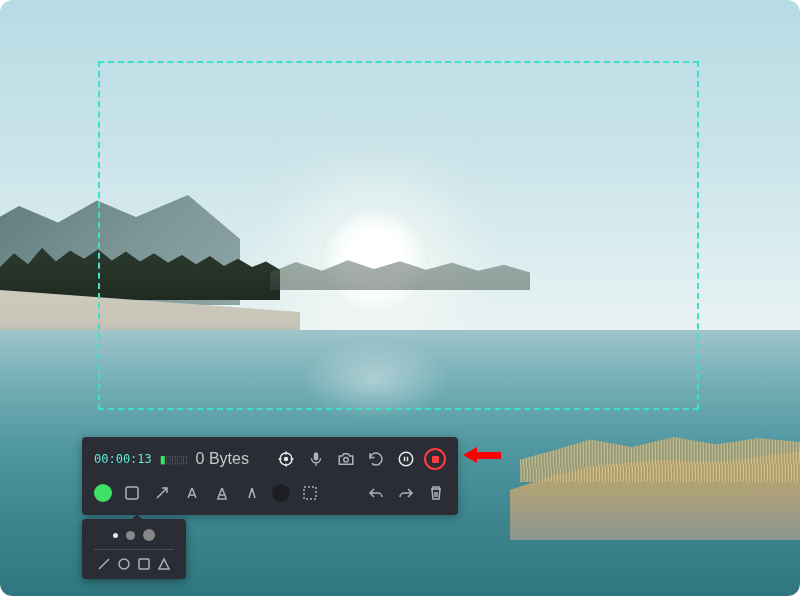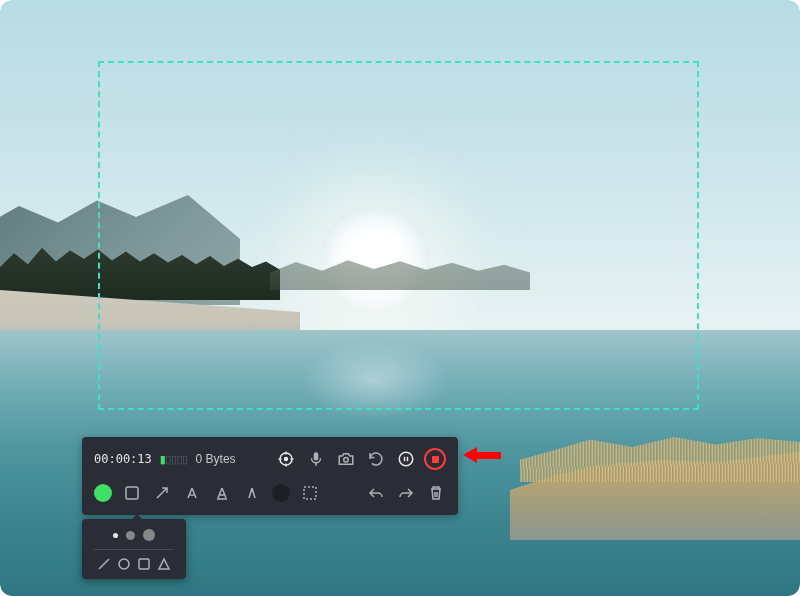--- a/index.html
+++ b/index.html
@@ -11,24 +11,24 @@
 .trees{position:absolute;top:245px;left:0;width:280px;height:55px;background:linear-gradient(to bottom,#2d3a2f 0%,#1f2b21 100%);clip-path:polygon(0 40%,5% 15%,10% 35%,15% 5%,20% 30%,25% 10%,30% 25%,35% 8%,40% 28%,45% 12%,50% 30%,55% 15%,60% 32%,65% 18%,70% 35%,75% 20%,80% 38%,85% 25%,90% 40%,95% 30%,100% 45%,100% 100%,0 100%)}
 .trees2{position:absolute;top:255px;left:270px;width:260px;height:35px;background:linear-gradient(to bottom,#54645a 0%,#3e4d44 100%);opacity:0.5;clip-path:polygon(0 50%,10% 20%,20% 45%,30% 15%,40% 40%,50% 18%,60% 42%,70% 22%,80% 45%,90% 28%,100% 50%,100% 100%,0 100%)}
 .beach{position:absolute;top:290px;left:0;width:300px;height:55px;background:linear-gradient(to bottom,#ccc9bd 0%,#c8c4b8 60%,#a8b5b4 100%);clip-path:polygon(0 0,100% 40%,100% 100%,0 100%)}
 .water{position:absolute;top:330px;left:0;right:0;bottom:0;background:linear-gradient(to bottom,#9fc5ca 0%,#74aeb6 20%,#4f969f 45%,#3d8690 70%,#2f7680 100%)}
 .reflect{position:absolute;top:340px;left:300px;width:150px;height:80px;background:radial-gradient(ellipse,rgba(255,255,255,0.4) 0%,rgba(255,255,255,0) 70%)}
 .shore{position:absolute;top:440px;right:-10px;width:300px;height:100px;background:linear-gradient(to bottom,#c9b583 0%,#b5a372 40%,#8a9690 100%);clip-path:polygon(15% 35%,30% 25%,50% 20%,70% 22%,100% 10%,100% 100%,0 100%,0 50%);filter:blur(0.5px)}
 .shore-grass{position:absolute;top:432px;right:0;width:280px;height:50px;background:repeating-linear-gradient(88deg,#b8a876 0,#b8a876 1px,#d4c491 1px,#d4c491 2px,#a89866 2px,#a89866 3px);opacity:0.8;clip-path:polygon(10% 40%,25% 15%,40% 30%,55% 10%,70% 25%,85% 12%,100% 20%,100% 100%,0 100%,0 55%)}
 .sel{position:absolute;top:61px;left:98px;width:601px;height:349px;border:2px dashed #3fe0c8;pointer-events:none}
 .toolbar{position:absolute;top:437px;left:82px;width:376px;background:#2a2d35;border-radius:4px;padding:10px 12px;box-shadow:0 2px 10px rgba(0,0,0,0.3)}
 .toolbar-row1{display:flex;align-items:center;height:24px;gap:6px}
-.timer{color:#e5e5e5;font-size:12px;font-family:monospace;margin-right:2px}
+.timer{color:#5eead4;font-size:12px;font-family:monospace;margin-right:2px}
 .level{color:#3fe066;font-size:11px;letter-spacing:-0.5px}
 .level .off{color:#5a5d65}
-.size{color:#c8c8c8;font-size:12px;margin-left:2px;margin-right:auto}
+.size{color:#c8c8c8;font-size:16px;margin-left:2px;margin-right:auto}
 .tbtn{width:24px;height:24px;display:flex;align-items:center;justify-content:center;cursor:pointer;color:#aeb1b8}
 .tbtn svg{width:18px;height:18px}
 .tbtn.on{color:#e8e8e8}
 .stopbtn{width:22px;height:22px;border:2px solid #ff3b3b;border-radius:50%;display:flex;align-items:center;justify-content:center;cursor:pointer}
 .stopbtn .sq{width:7px;height:7px;background:#ff3b3b;border-radius:1px}
 .toolbar-row2{display:flex;align-items:center;height:24px;gap:10px;margin-top:10px}
 .colordot{width:18px;height:18px;border-radius:50%;cursor:pointer}
 .t2btn{width:20px;height:20px;display:flex;align-items:center;justify-content:center;cursor:pointer;color:#aeb1b8}
 .t2btn svg{width:16px;height:16px}
 .spacer{flex:1}

